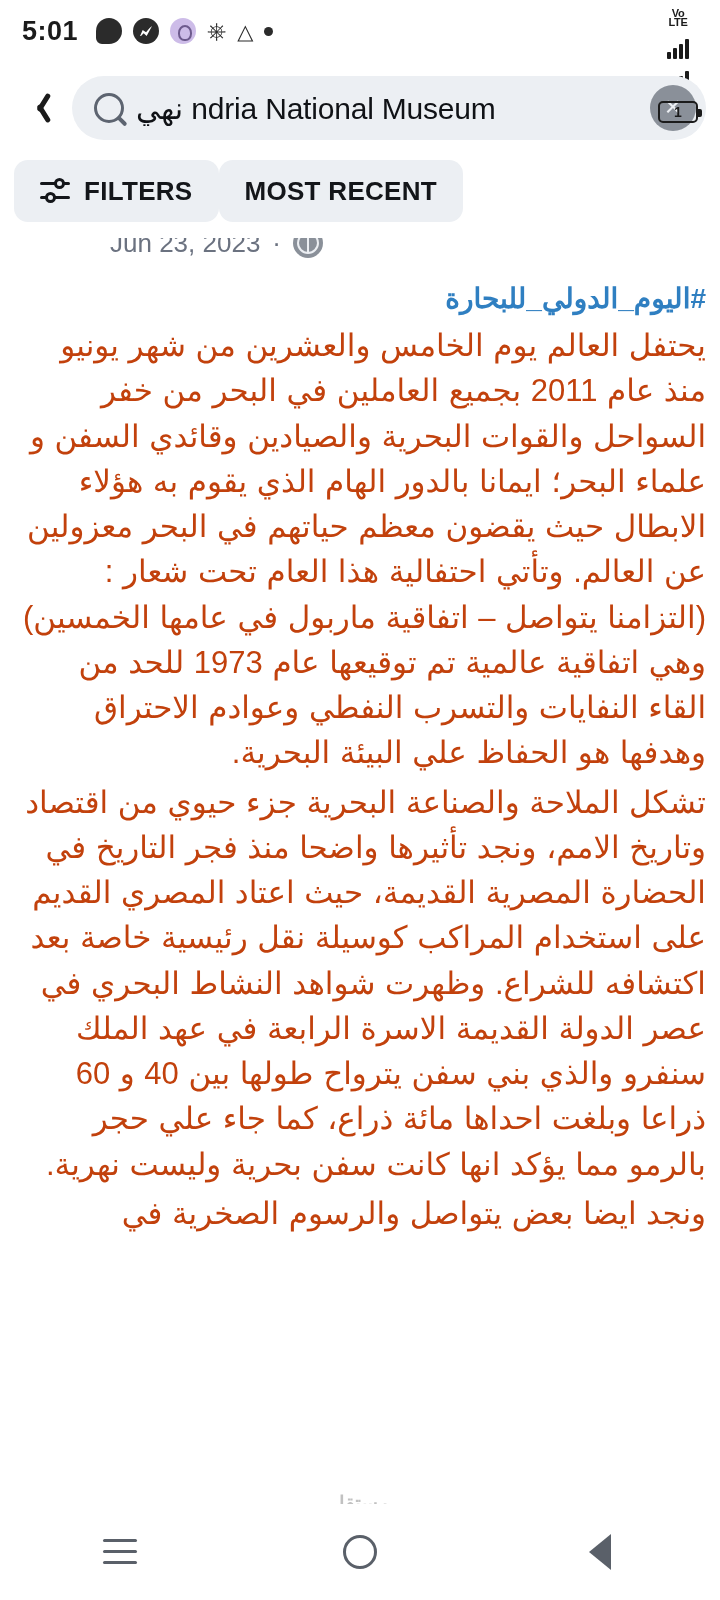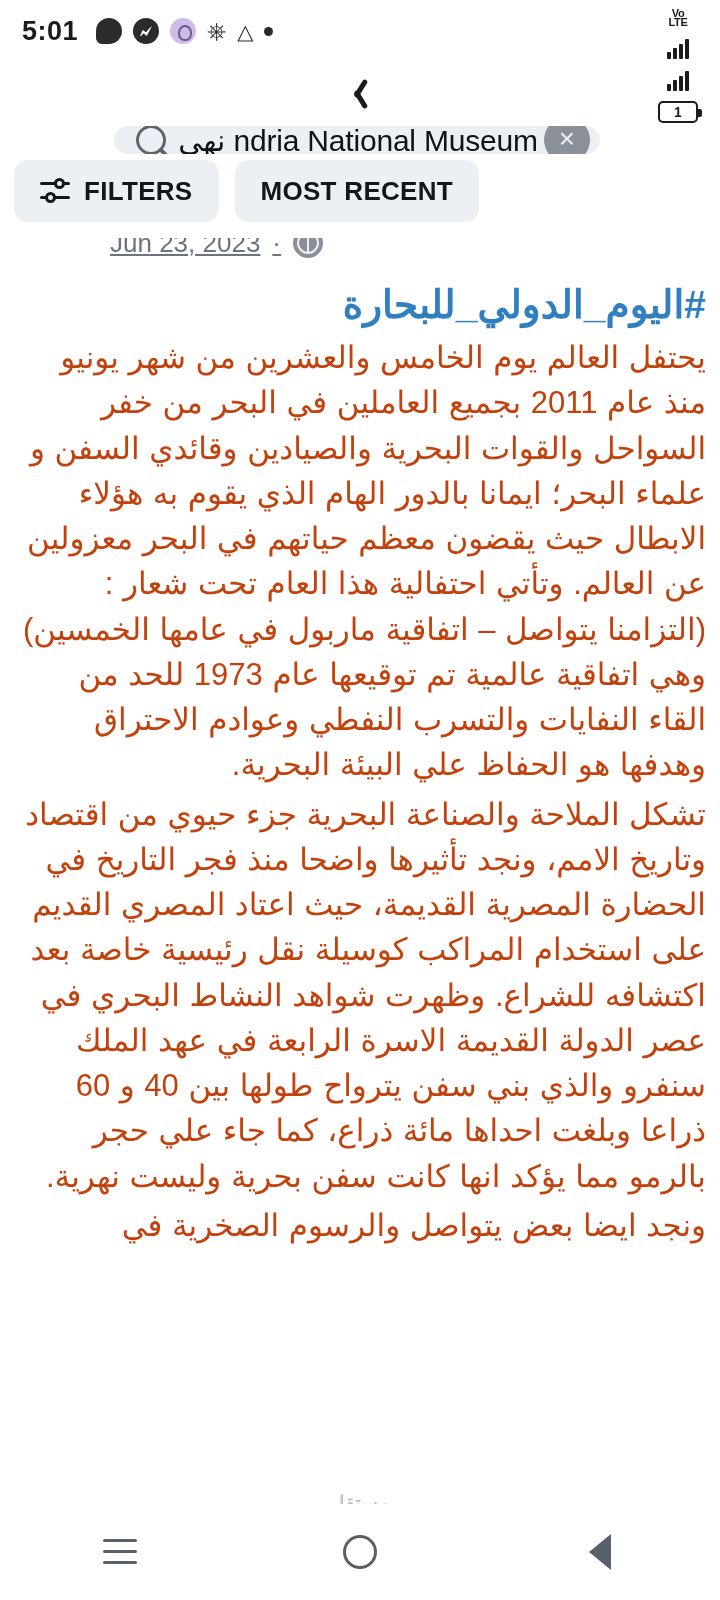--- a/index.html
+++ b/index.html
@@ -82,21 +82,20 @@
   }
 
   
   .header {
     height: 92px;
     display: flex;
     align-items: center;
     padding: 0 14px 0 8px;
     background: #ffffff;
     direction: ltr;
-    flex-direction: column;
   }
   .back-btn {
     width: 64px; height: 64px;
     display: flex; align-items: center; justify-content: center;
     flex: 0 0 auto;
   }
   .chev {
     width: 20px; height: 34px; position: relative;
   }
   .chev:before, .chev:after {
@@ -141,21 +140,21 @@
     display: flex; align-items: center; justify-content: center;
     flex: 0 0 auto; margin-left: 6px;
   }
   .clear-btn span {
     font-size: 28px; line-height: 1; font-weight: 400; margin-top: -3px;
   }
 
   
   .chips {
     display: flex;
-    gap: 16px;
+    gap: 0;
     padding: 6px 0 16px 14px;
     direction: ltr;
     overflow: hidden;
   }
   .chip {
     height: 62px;
     background: #eceff3;
     border-radius: 14px;
     display: flex;
     align-items: center;
@@ -199,39 +198,38 @@
     overflow: hidden;
     padding-left: 96px;
     margin-bottom: 14px;
     position: relative;
   }
   .post-meta .date {
     font-size: 26px;
     color: #6b7280;
     position: relative;
     top: -10px;
-    text-decoration: underline;
   }
   .globe {
     width: 30px; height: 30px; border-radius: 50%;
     background: #8a9099; position: relative; top: -10px;
     display: flex; align-items: center; justify-content: center;
   }
   .globe:after {
     content: ""; width: 18px; height: 18px; border-radius: 50%;
     border: 2.4px solid #eceff3;
     box-shadow: inset 0 0 0 1px transparent;
   }
   .globe:before {
     content: ""; position: absolute; width: 2.4px; height: 18px; background: #eceff3;
     transform: rotate(0deg);
   }
 
   .hashtag {
-    font-size: 39px;
+    font-size: 28px;
     color: #2f7fc1;
     font-weight: 700;
     text-align: right;
     margin-bottom: 8px;
     direction: rtl;
     letter-spacing: 0;
   }
   .para {
     font-size: 31px;
     line-height: 1.46;

